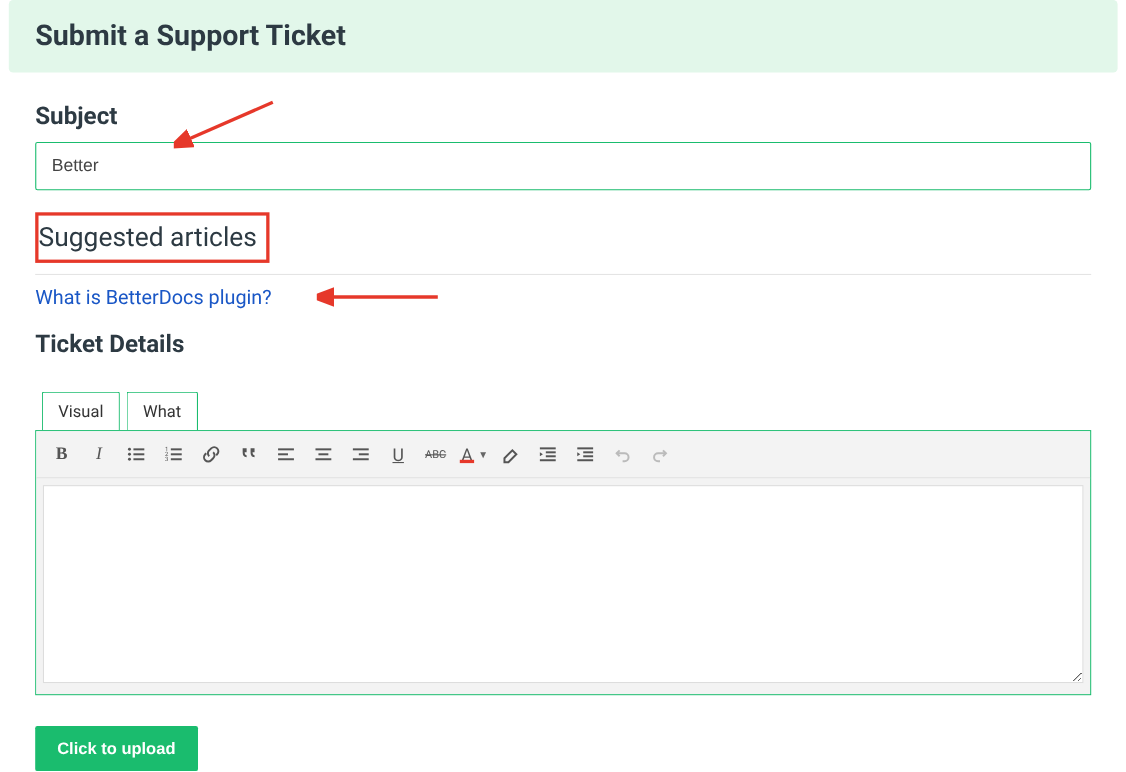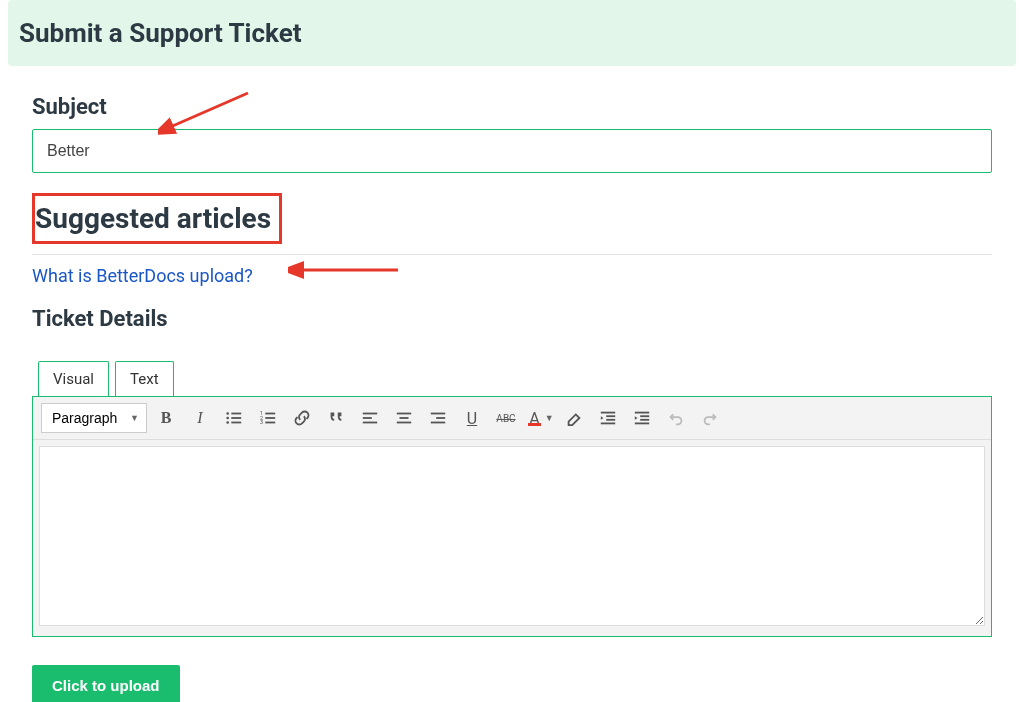--- a/index.html
+++ b/index.html
@@ -8,21 +8,21 @@
       background: #fff;
       color: #333;
       width: 1024px;
     }
     .container {
       padding: 0 8px;
     }
     .header {
       background: #e2f7ea;
       border-radius: 4px;
-      padding: 18px 11px;
+      padding: 18px 24px;
       display: flex;
       justify-content: space-between;
       align-items: flex-end;
       margin-bottom: 28px;
     }
     .header h1 {
       font-size: 26px;
       font-weight: 700;
       color: #2d3a43;
     }
@@ -55,22 +55,22 @@
       border-radius: 2px;
       outline: none;
     }
     .suggested-box {
       border: 3px solid #e6382a;
       padding: 6px 8px 6px 0;
       display: inline-block;
       margin-bottom: 10px;
     }
     .suggested-title {
-      font-size: 28px;
-      font-weight: 700;
+      font-size: 24px;
+      font-weight: 400;
       color: #2d3a43;
     }
     .divider {
       border-bottom: 1px solid #e4e4e4;
       margin-bottom: 10px;
     }
     .article-link {
       color: #1a57c6;
       font-size: 18px;
       text-decoration: none;
@@ -213,47 +213,42 @@
       </marker>
     </defs>
     <line x1="90" y1="5" x2="10" y2="40" stroke="#e6382a" stroke-width="3" marker-end="url(#ah1)"></line>
   </svg>
 
   <div class="section">
     <div class="suggested-box">
       <span class="suggested-title">Suggested articles</span>
     </div>
     <div class="divider"></div>
-    <a href="#" class="article-link">What is BetterDocs upload?</a>
+    <a href="#" class="article-link">What is BetterDocs plugin?</a>
   </div>
 
   <svg class="arrow2" width="120" height="20">
     <defs>
       <marker id="ah2" markerWidth="10" markerHeight="10" refX="2" refY="3" orient="auto">
         <path d="M0,0 L0,6 L8,3 z" fill="#e6382a"></path>
       </marker>
     </defs>
     <line x1="110" y1="10" x2="10" y2="10" stroke="#e6382a" stroke-width="3" marker-end="url(#ah2)"></line>
   </svg>
 
   <div class="section">
     <div class="details-heading">Ticket Details</div>
 
     <div class="tabs">
       <div class="tab">Visual</div>
-      <div class="tab">Text</div>
+      <div class="tab">What</div>
     </div>
 
     <div class="editor-wrap">
       <div class="toolbar-row">
-        <span class="format-wrap">
-          <select class="format-select">
-            <option>Paragraph</option>
-          </select>
-        </span>
 
         <span class="tool-btn">
             <b style="font-family: Georgia, serif;">B</b>
           </span>
         <span class="tool-btn">
             <i style="font-family: Georgia, serif;">I</i>
           </span>
 
         <span class="tool-btn">
           <svg viewBox="0 0 20 20" fill="currentColor">

